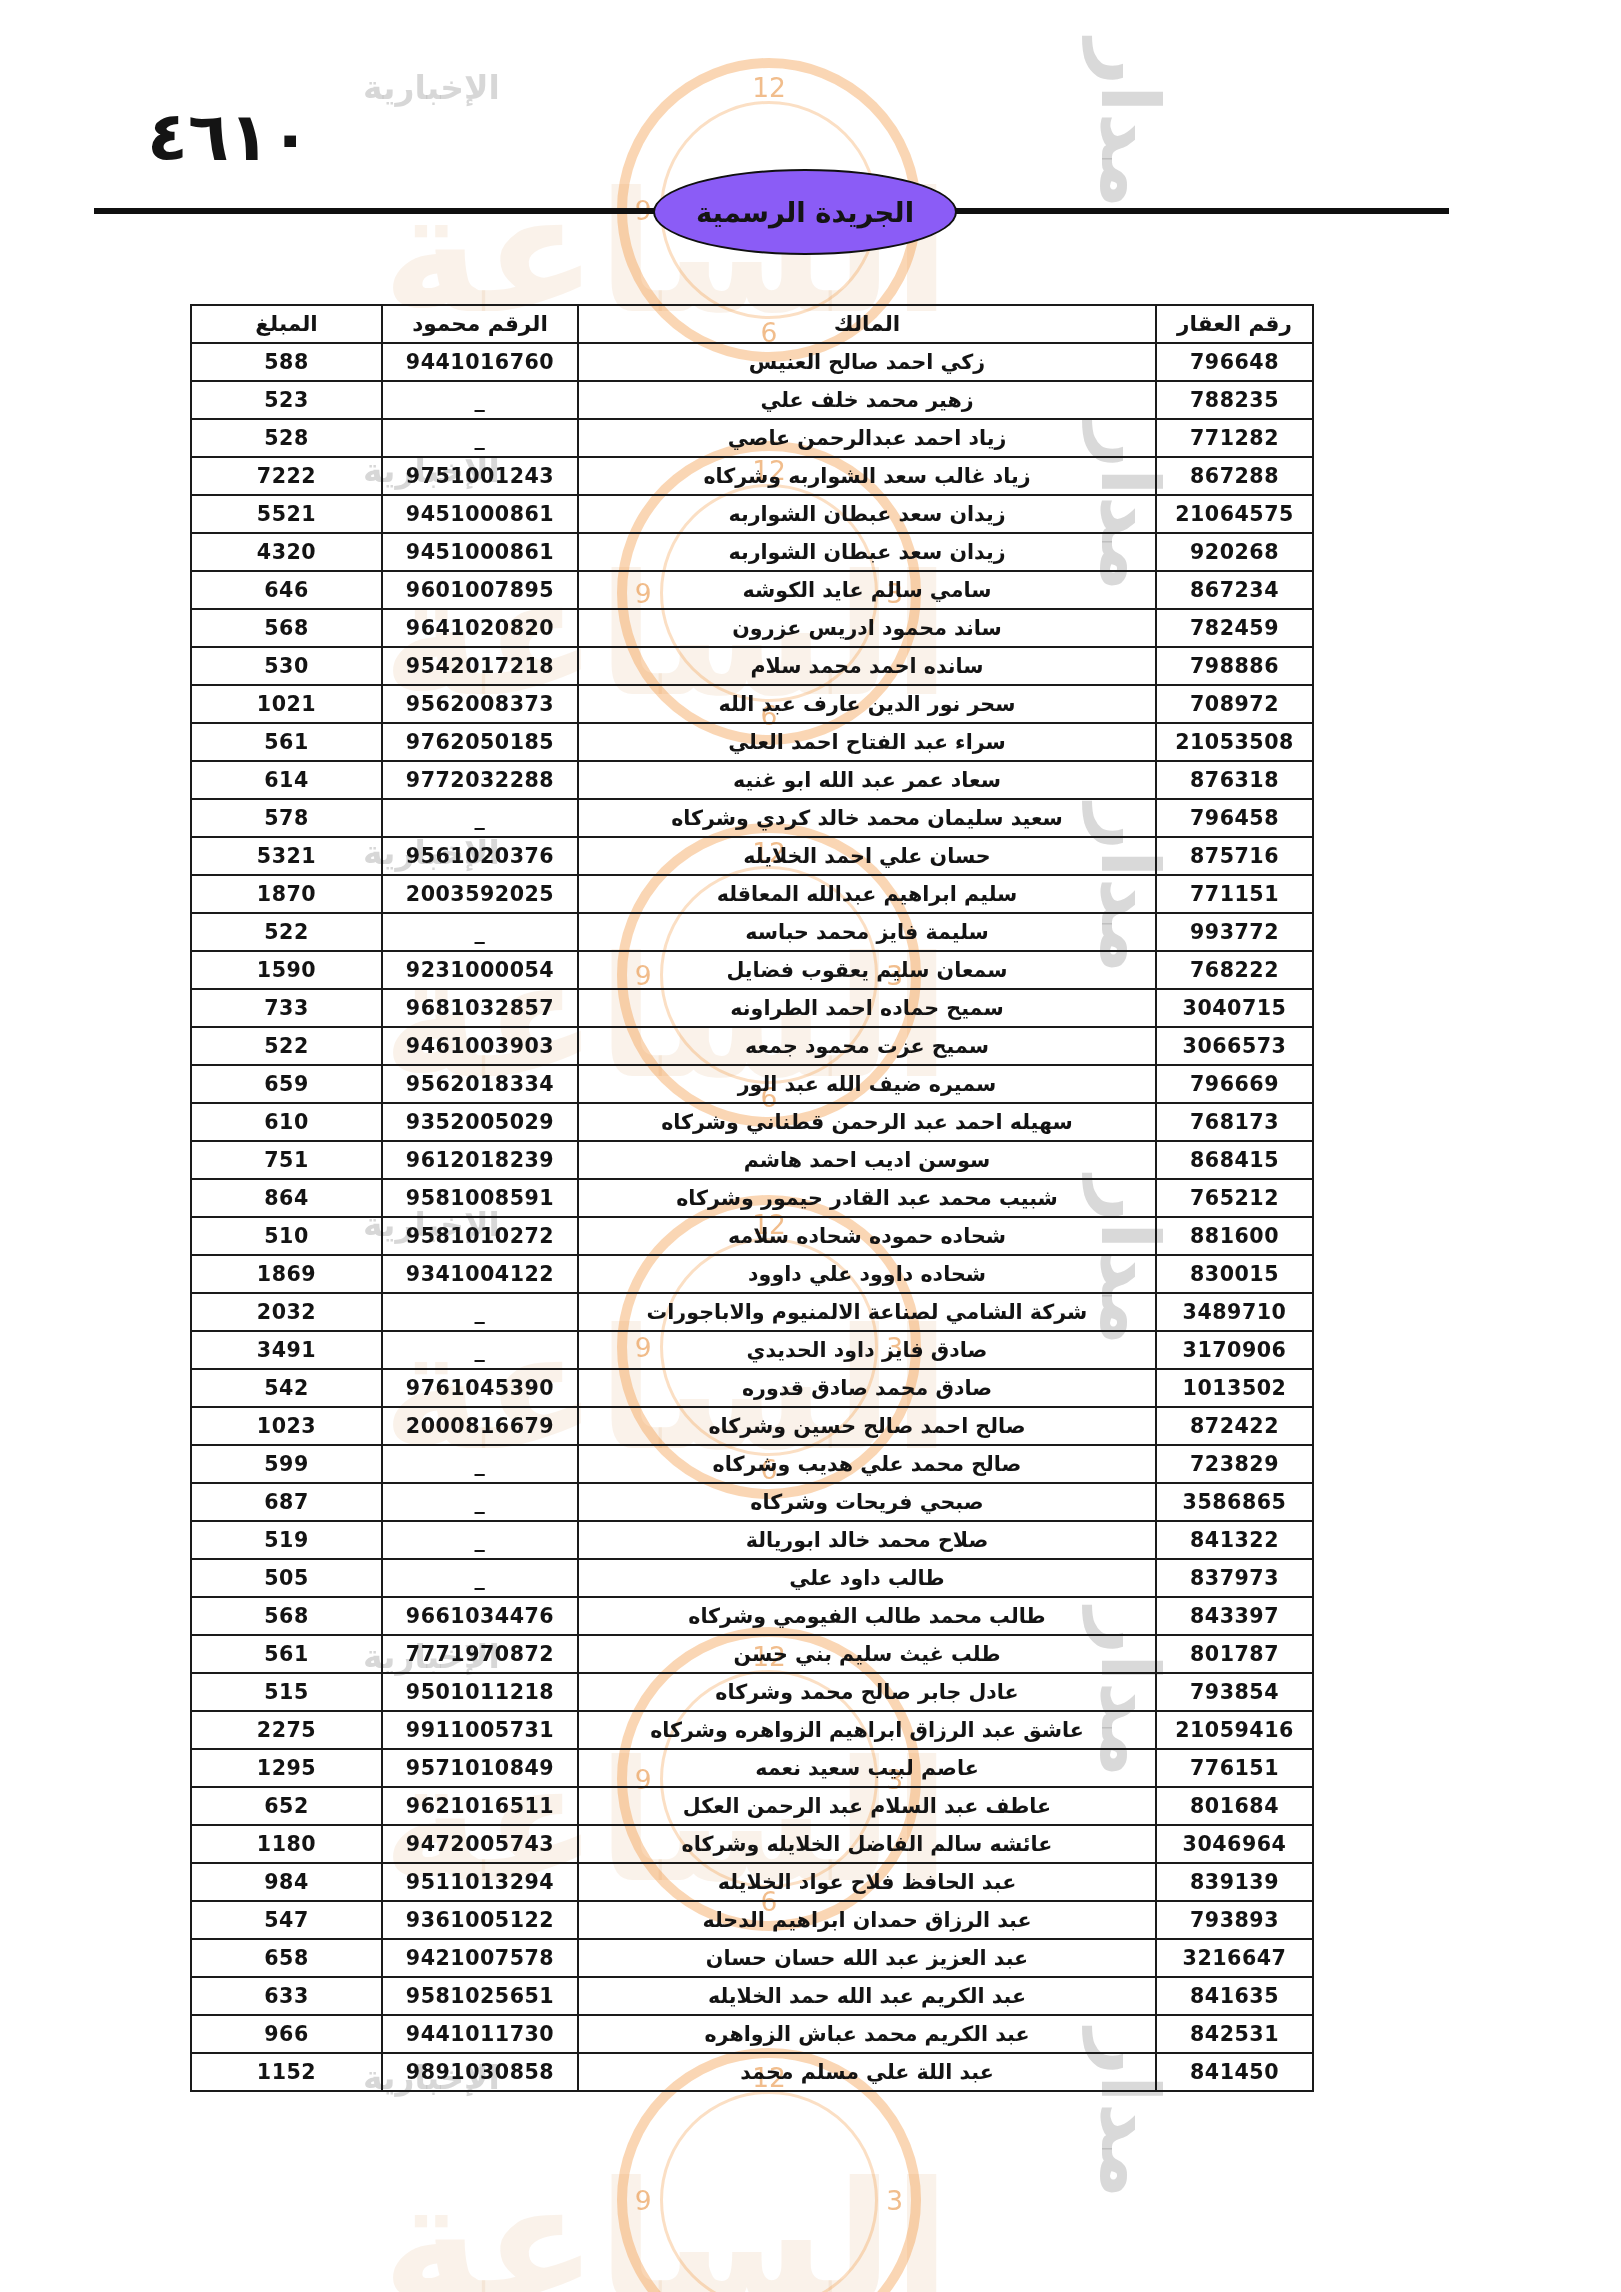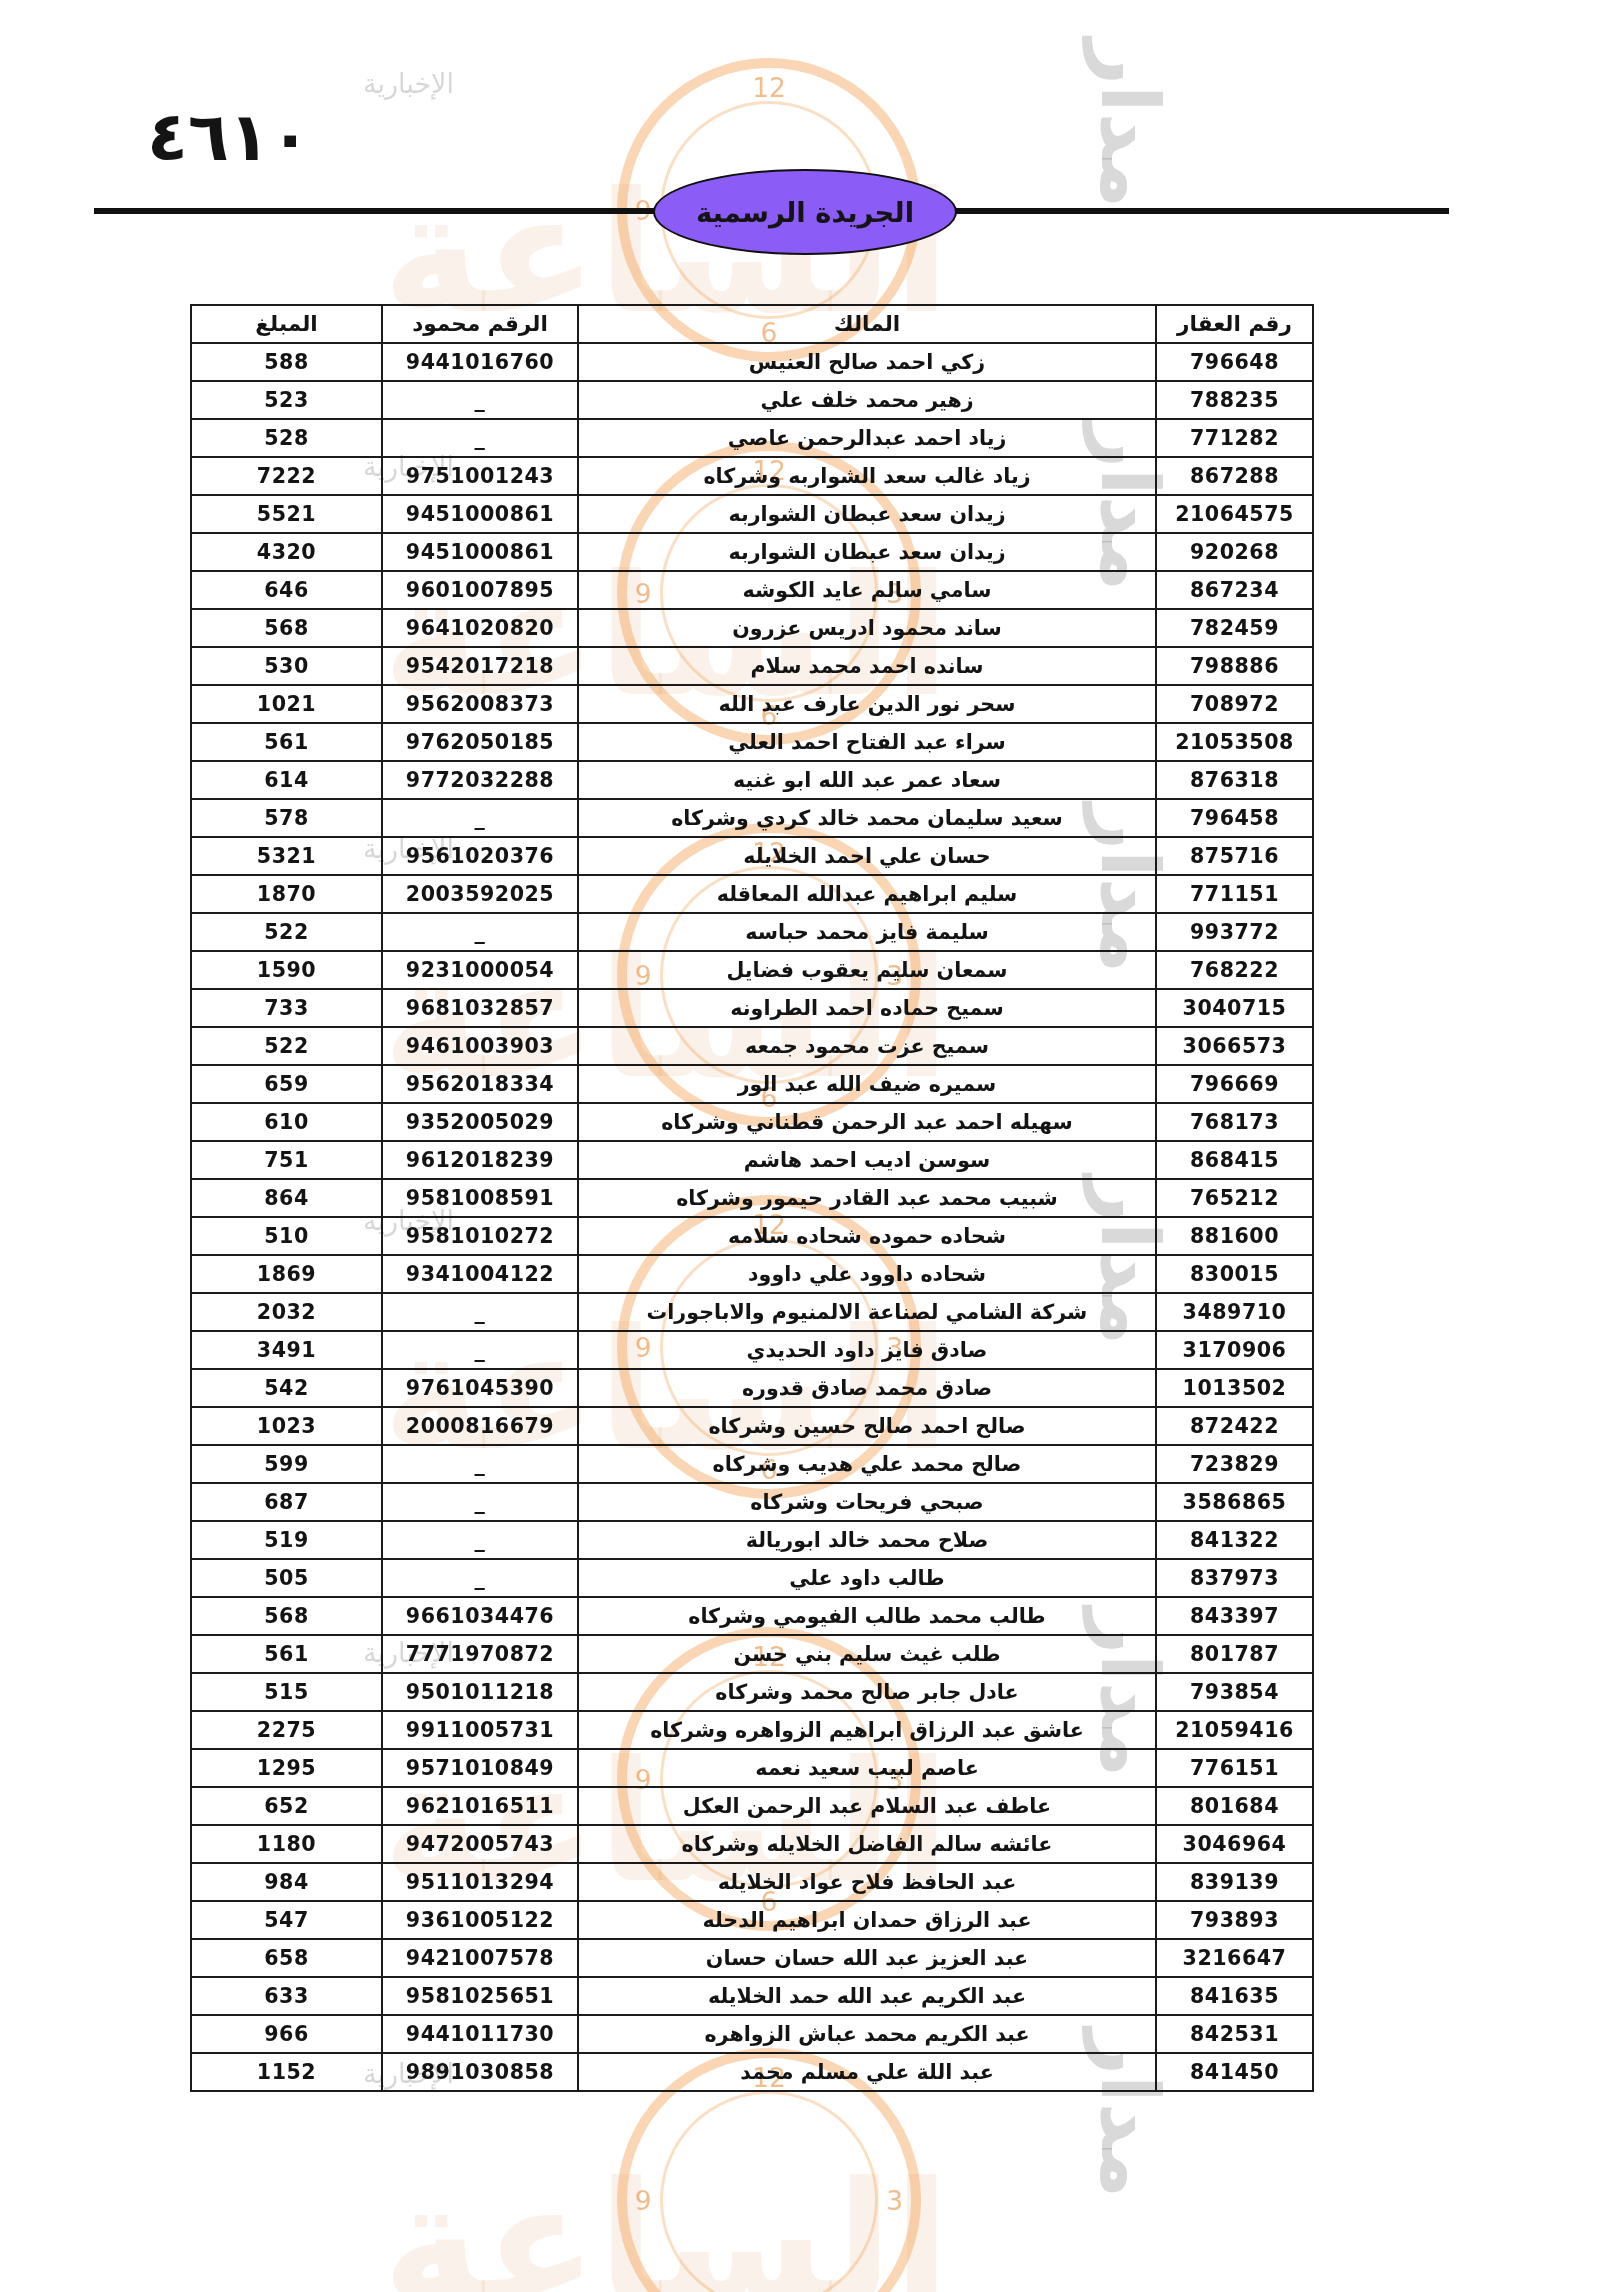--- a/index.html
+++ b/index.html
@@ -81,21 +81,21 @@
   .wm-n6  { left:50%; bottom:3.9px; transform:translateX(-50%); }
   .wm-n9  { left:7.8px; top:50%; transform:translateY(-50%); }
   .wm-madar {
     position:absolute; right:59px; top:9.8px;
     writing-mode:vertical-rl;
     font-size:80px; font-weight:bold;
     color:rgba(140,140,140,0.33);
   }
   .wm-akhbar {
     position:absolute; left:-29px; top:39px;
-    font-size:27px; font-weight:normal;
+    font-size:33px; font-weight:bold;
     color:rgba(150,150,150,0.38);
   }
   .wm-ghost {
     position:absolute; left:-9.8px; top:127px;
     font-size:167px; font-weight:bold;
     color:rgba(205,128,48,0.10);
     white-space:nowrap;
   }
 </style>
 </head>

